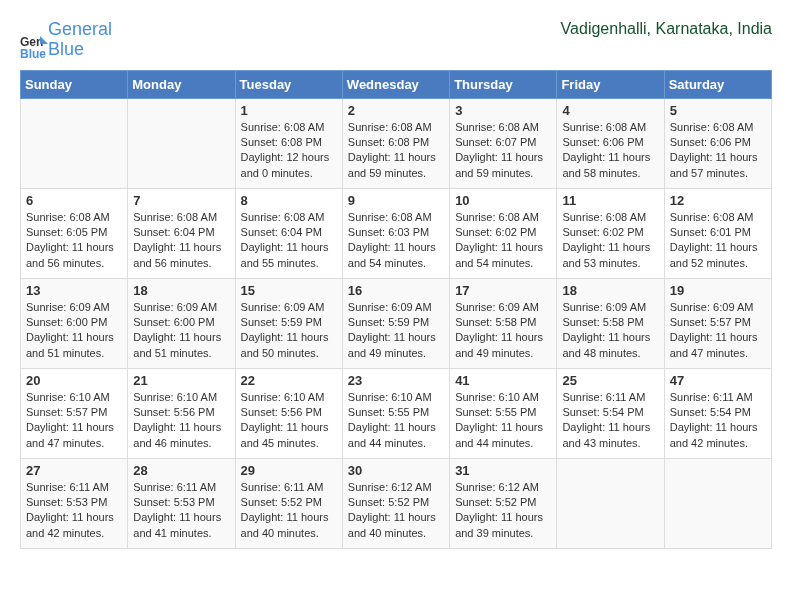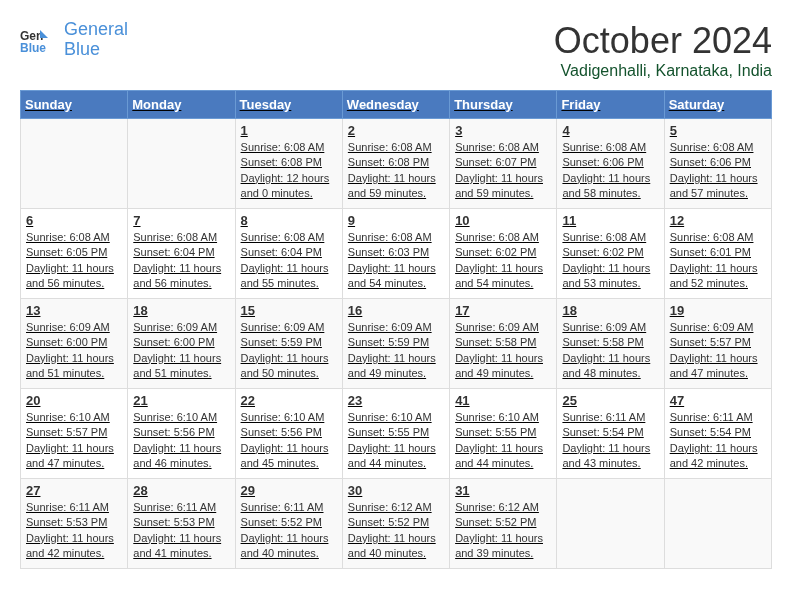--- a/index.html
+++ b/index.html
@@ -11,22 +11,22 @@
       padding: 20px;
     }
     .header {
       display: flex;
       justify-content: space-between;
       align-items: flex-start;
       margin-bottom: 10px;
     }
     .logo {
       display: flex;
-      align-items: center;
-      gap: 16px;
+      align-items: flex-end;
+      gap: 0;
     }
     .logo-text {
       font-size: 18px;
       font-weight: normal;
       color: #333;
       line-height: 1.1;
     }
     .logo-text span {
       color: #4a90d9;
     }
@@ -43,21 +43,20 @@
       color: #333;
     }
     .location {
       font-size: 16px;
       color: #14532d;
     }
     table {
       width: 100%;
       border-collapse: collapse;
       table-layout: fixed;
-      text-decoration: underline;
     }
     thead tr {
       background-color: #4a7abf;
       color: white;
     }
     thead th {
       padding: 6px 4px;
       font-size: 13px;
       font-weight: bold;
       text-align: left;
@@ -98,21 +97,20 @@
       <polygon points="20,4 28,12 20,12" fill="#4a90d9"></polygon>
       <text x="0" y="26" font-size="12" font-weight="bold" fill="#4a90d9">Blue</text>
     </svg>
     <div>
       <div class="logo-text">
         <span>General</span><br><span style="color:#4a90d9">Blue</span>
       </div>
     </div>
   </div>
   <div class="title-block">
-    <div class="month-title">October 2024</div>
     <div class="location">Vadigenhalli, Karnataka, India</div>
   </div>
 </div>
 
 <table>
   <thead>
     <tr>
     <th>Sunday</th>
         <th>Monday</th>
         <th>Tuesday</th>

